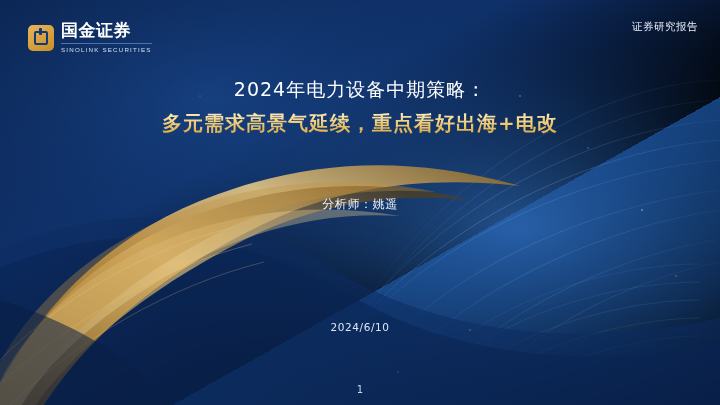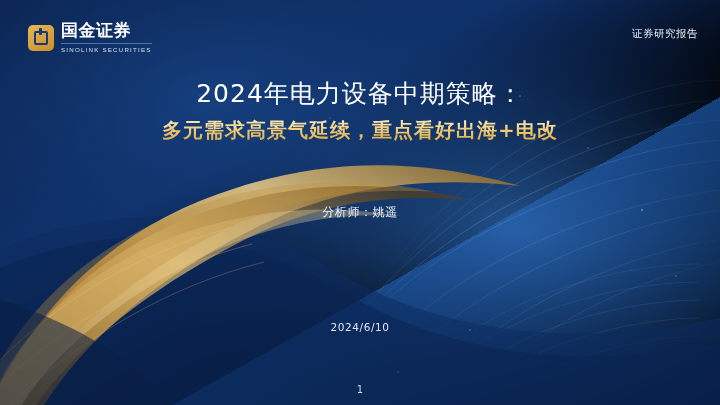--- a/index.html
+++ b/index.html
@@ -86,34 +86,33 @@
   
   .report-label {
     position: absolute;
     right: 22px;
     top: 20px;
     font-family: "DejaVu Sans", sans-serif;
     font-size: 10.5px;
     color: #e8eef8;
     letter-spacing: 0.5px;
     z-index: 5;
-    margin-top: 7px;
   }
   
   .title-block {
     position: absolute;
     left: 0;
     right: 0;
     top: 78px;
     text-align: center;
     z-index: 5;
   }
   .title-line1 {
     font-family: "DejaVu Sans", sans-serif;
-    font-size: 25px;
+    font-size: 19px;
     color: #ffffff;
     letter-spacing: 1px;
     line-height: 1.25;
   }
   .title-line2 {
     font-family: "DejaVu Sans", sans-serif;
     font-size: 20px;
     font-weight: bold;
     letter-spacing: 1px;
     line-height: 1.3;
@@ -122,21 +121,21 @@
     -webkit-background-clip: text;
     background-clip: text;
     color: transparent;
     -webkit-text-fill-color: transparent;
   }
   
   .analyst-row {
     position: absolute;
     left: 0;
     right: 0;
-    top: 204px;
+    top: 196px;
     display: flex;
     justify-content: center;
     gap: 24px;
     z-index: 5;
     font-family: "DejaVu Sans", sans-serif;
     font-size: 12px;
     color: #f0f4fa;
     letter-spacing: 0.6px;
     align-items: flex-end;
   }

